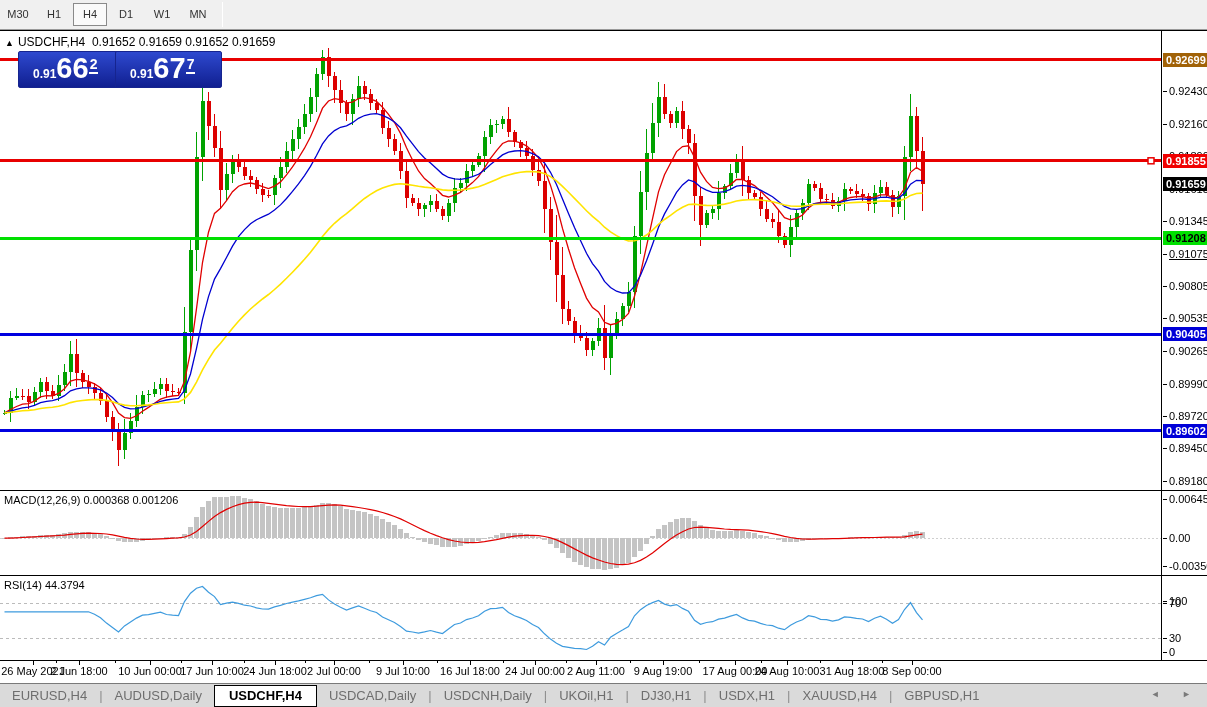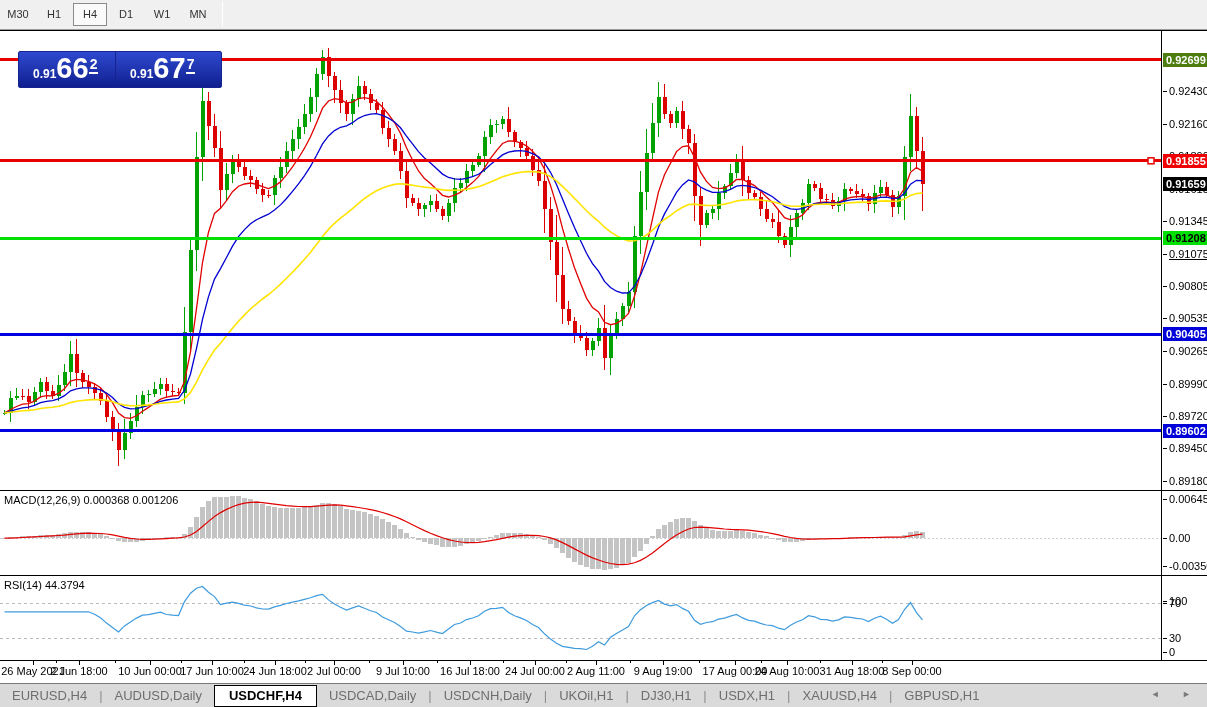--- a/index.html
+++ b/index.html
@@ -409,41 +409,44 @@
           <polyline points="4.5,381.9 10.5,380.1 16.5,378.3 22.5,376.8 28.5,376.1 34.5,374.3 40.5,371.6 46.5,370.3 52.5,369.7 58.5,367.8 64.5,364.7 70.5,359.8 76.5,357.8 82.5,356.9 88.5,356.8 94.5,357.4 100.5,358.9 106.5,362.1 112.5,366.6 118.5,372.8 124.5,376.3 130.5,377.9 136.5,377.6 142.5,376.1 148.5,374.5 154.5,372.6 160.5,370.3 166.5,369.0 172.5,368.1 178.5,367.4 184.5,359.5 190.5,343.0 196.5,317.4 202.5,288.3 208.5,265.6 214.5,248.1 220.5,237.6 226.5,226.5 232.5,215.1 238.5,205.7 244.5,198.6 250.5,192.8 256.5,188.7 262.5,185.8 268.5,183.2 274.5,179.0 280.5,173.9 286.5,167.5 292.5,160.4 298.5,152.9 304.5,144.6 310.5,135.4 316.5,124.5 322.5,112.9 328.5,104.9 334.5,99.6 340.5,96.3 346.5,94.8 352.5,91.7 358.5,87.3 364.5,84.5 370.5,83.1 376.5,82.6 382.5,84.3 388.5,87.1 394.5,91.0 400.5,96.8 406.5,105.1 412.5,112.9 418.5,120.6 424.5,127.0 430.5,132.0 436.5,137.5 442.5,143.1 448.5,146.5 454.5,147.8 460.5,148.3 466.5,147.3 472.5,145.7 478.5,143.3 484.5,138.9 490.5,133.6 496.5,128.8 502.5,123.9 508.5,121.2 514.5,120.0 520.5,119.7 526.5,120.4 532.5,122.6 538.5,125.8 544.5,132.0 550.5,141.3 556.5,153.4 562.5,168.1 568.5,182.4 574.5,196.5 580.5,209.5 586.5,222.3 592.5,232.6 598.5,240.2 604.5,250.4 610.5,256.5 616.5,260.2 622.5,262.0 628.5,261.9 634.5,255.2 640.5,244.2 646.5,229.8 652.5,213.5 658.5,196.2 664.5,182.9 670.5,172.2 676.5,161.4 682.5,153.9 688.5,149.0 694.5,150.9 700.5,156.0 706.5,159.1 712.5,161.3 718.5,161.4 724.5,160.6 730.5,158.4 736.5,155.1 742.5,154.4 748.5,155.2 754.5,156.5 760.5,159.1 766.5,162.4 772.5,165.7 778.5,170.4 784.5,175.4 790.5,177.9 796.5,178.4 802.5,177.7 808.5,174.8 814.5,172.6 820.5,172.1 826.5,171.7 832.5,172.1 838.5,171.8 844.5,170.2 850.5,168.9 856.5,168.3 862.5,167.9 868.5,168.5 874.5,167.7 880.5,166.3 886.5,166.1 892.5,167.3 898.5,167.1 904.5,162.3 910.5,153.1 916.5,149.3 922.5,149.7" fill="none" stroke="#0000D0" stroke-width="1.3"></polyline>
           <polyline points="4.5,381.9 10.5,381.2 16.5,380.5 22.5,379.8 28.5,379.4 34.5,378.7 40.5,377.5 46.5,376.7 52.5,376.2 58.5,375.2 64.5,373.8 70.5,371.6 76.5,370.3 82.5,369.5 88.5,368.9 94.5,368.5 100.5,368.6 106.5,369.4 112.5,370.7 118.5,372.8 124.5,374.1 130.5,374.8 136.5,374.8 142.5,374.4 148.5,373.9 154.5,373.2 160.5,372.3 166.5,371.8 172.5,371.3 178.5,370.9 184.5,367.9 190.5,361.4 196.5,351.1 202.5,338.9 208.5,328.3 214.5,319.1 220.5,312.2 226.5,304.8 232.5,297.2 238.5,290.2 244.5,283.9 250.5,278.0 256.5,272.8 262.5,268.0 268.5,263.5 274.5,258.5 280.5,253.1 286.5,247.3 292.5,241.2 298.5,234.9 304.5,228.3 310.5,221.3 316.5,213.5 322.5,205.4 328.5,198.4 334.5,192.3 340.5,187.1 346.5,182.6 352.5,177.6 358.5,172.3 364.5,167.5 370.5,163.4 376.5,159.7 382.5,157.0 388.5,154.9 394.5,153.4 400.5,152.8 406.5,153.4 412.5,154.2 418.5,155.3 424.5,156.1 430.5,156.7 436.5,157.7 442.5,158.9 448.5,159.4 454.5,159.3 460.5,159.0 466.5,158.2 472.5,157.1 478.5,155.7 484.5,153.6 490.5,151.0 496.5,148.4 502.5,145.8 508.5,143.9 514.5,142.4 520.5,141.3 526.5,140.6 532.5,140.6 538.5,141.0 544.5,142.6 550.5,145.6 556.5,149.9 562.5,155.4 568.5,161.3 574.5,167.4 580.5,173.5 586.5,179.8 592.5,185.4 598.5,190.3 604.5,196.2 610.5,200.9 616.5,204.6 622.5,207.7 628.5,210.0 634.5,209.8 640.5,207.7 646.5,204.0 652.5,199.1 658.5,193.3 664.5,188.5 670.5,184.3 676.5,179.8 682.5,176.2 688.5,173.5 694.5,173.1 700.5,174.0 706.5,174.4 712.5,174.5 718.5,174.0 724.5,173.1 730.5,171.8 736.5,170.0 742.5,169.1 748.5,168.7 754.5,168.6 760.5,169.0 766.5,169.8 772.5,170.8 778.5,172.3 784.5,174.0 790.5,175.0 796.5,175.3 802.5,175.2 808.5,174.2 814.5,173.5 820.5,173.2 826.5,173.0 832.5,173.1 838.5,173.0 844.5,172.3 850.5,171.8 856.5,171.4 862.5,171.1 868.5,171.2 874.5,170.8 880.5,170.1 886.5,169.9 892.5,170.2 898.5,170.0 904.5,168.1 910.5,164.4 916.5,162.5 922.5,162.1" fill="none" stroke="#FFE400" stroke-width="1.6"></polyline>
           <line x1="0" y1="28.739073164891252" x2="1162" y2="28.739073164891252" stroke="#E80000" stroke-width="3" shape-rendering="crispEdges"></line>
           <line x1="0" y1="129.80481379475597" x2="1162" y2="129.80481379475597" stroke="#E80000" stroke-width="3" shape-rendering="crispEdges"></line>
           <rect x="1148" y="126.80481379475597" width="6" height="6" fill="#fff" stroke="#E80000" stroke-width="1.5"></rect>
           <line x1="0" y1="207.2805652017728" x2="1162" y2="207.2805652017728" stroke="#00E000" stroke-width="3" shape-rendering="crispEdges"></line>
           <line x1="0" y1="303.43671416596845" x2="1162" y2="303.43671416596845" stroke="#0000E0" stroke-width="3" shape-rendering="crispEdges"></line>
           <line x1="0" y1="399.5928631301642" x2="1162" y2="399.5928631301642" stroke="#0000E0" stroke-width="3" shape-rendering="crispEdges"></line>
         </svg>
     </div>
+    <div id="hdr">
+      <span class="tri">▲</span><span>USDCHF,H4</span>&nbsp;&nbsp;<span>0.91652 0.91659 0.91652 0.91659</span>
+    </div>
     <div id="trade">
       <div class="row2">
         <div class="bigpx" id="big-sell"><span class="base">0.91</span><span class="big">66</span><span class="pip">2</span></div>
         <div class="bigpx" id="big-buy"><span class="base">0.91</span><span class="big">67</span><span class="pip">7</span></div>
       </div>
     </div>
     <div class="axis-col" id="main-axis">
         <div class="tick-label" style="top: 54.4508px;">0.92430</div>
         <div class="tick-label" style="top: 86.7822px;">0.92160</div>
         <div class="tick-label" style="top: 119.114px;">0.91890</div>
         <div class="tick-label" style="top: 152.044px;">0.91615</div>
         <div class="tick-label" style="top: 184.375px;">0.91345</div>
         <div class="tick-label" style="top: 216.707px; text-decoration: underline;">0.91075</div>
         <div class="tick-label" style="top: 249.038px;">0.90805</div>
         <div class="tick-label" style="top: 281.37px;">0.90535</div>
         <div class="tick-label" style="top: 313.701px;">0.90265</div>
         <div class="tick-label" style="top: 346.631px;">0.89990</div>
         <div class="tick-label" style="top: 378.963px;">0.89720</div>
         <div class="tick-label" style="top: 411.294px;">0.89450</div>
         <div class="tick-label" style="top: 443.626px;">0.89180</div>
-        <div class="price-badge" style="top: 21.7391px; background: #4d7c0f; color: rgb(255, 255, 255);">0.92699</div>
+        <div class="price-badge" style="top: 21.7391px; background: #a16207; color: rgb(255, 255, 255);">0.92699</div>
         <div class="price-badge" style="top: 122.805px; background: rgb(240, 0, 0); color: rgb(255, 255, 255);">0.91855</div>
         <div class="price-badge" style="top: 200.281px; background: rgb(0, 224, 0); color: rgb(0, 0, 0);">0.91208</div>
         <div class="price-badge" style="top: 296.437px; background: rgb(0, 0, 216); color: rgb(255, 255, 255);">0.90405</div>
         <div class="price-badge" style="top: 392.593px; background: rgb(0, 0, 216); color: rgb(255, 255, 255);">0.89602</div>
         <div class="price-badge" style="top: 146.275px; background: rgb(0, 0, 0); color: rgb(255, 255, 255);">0.91659</div>
       </div>
   </div>
 
   <div id="macd-panel" class="panel">
     <div class="plot">

